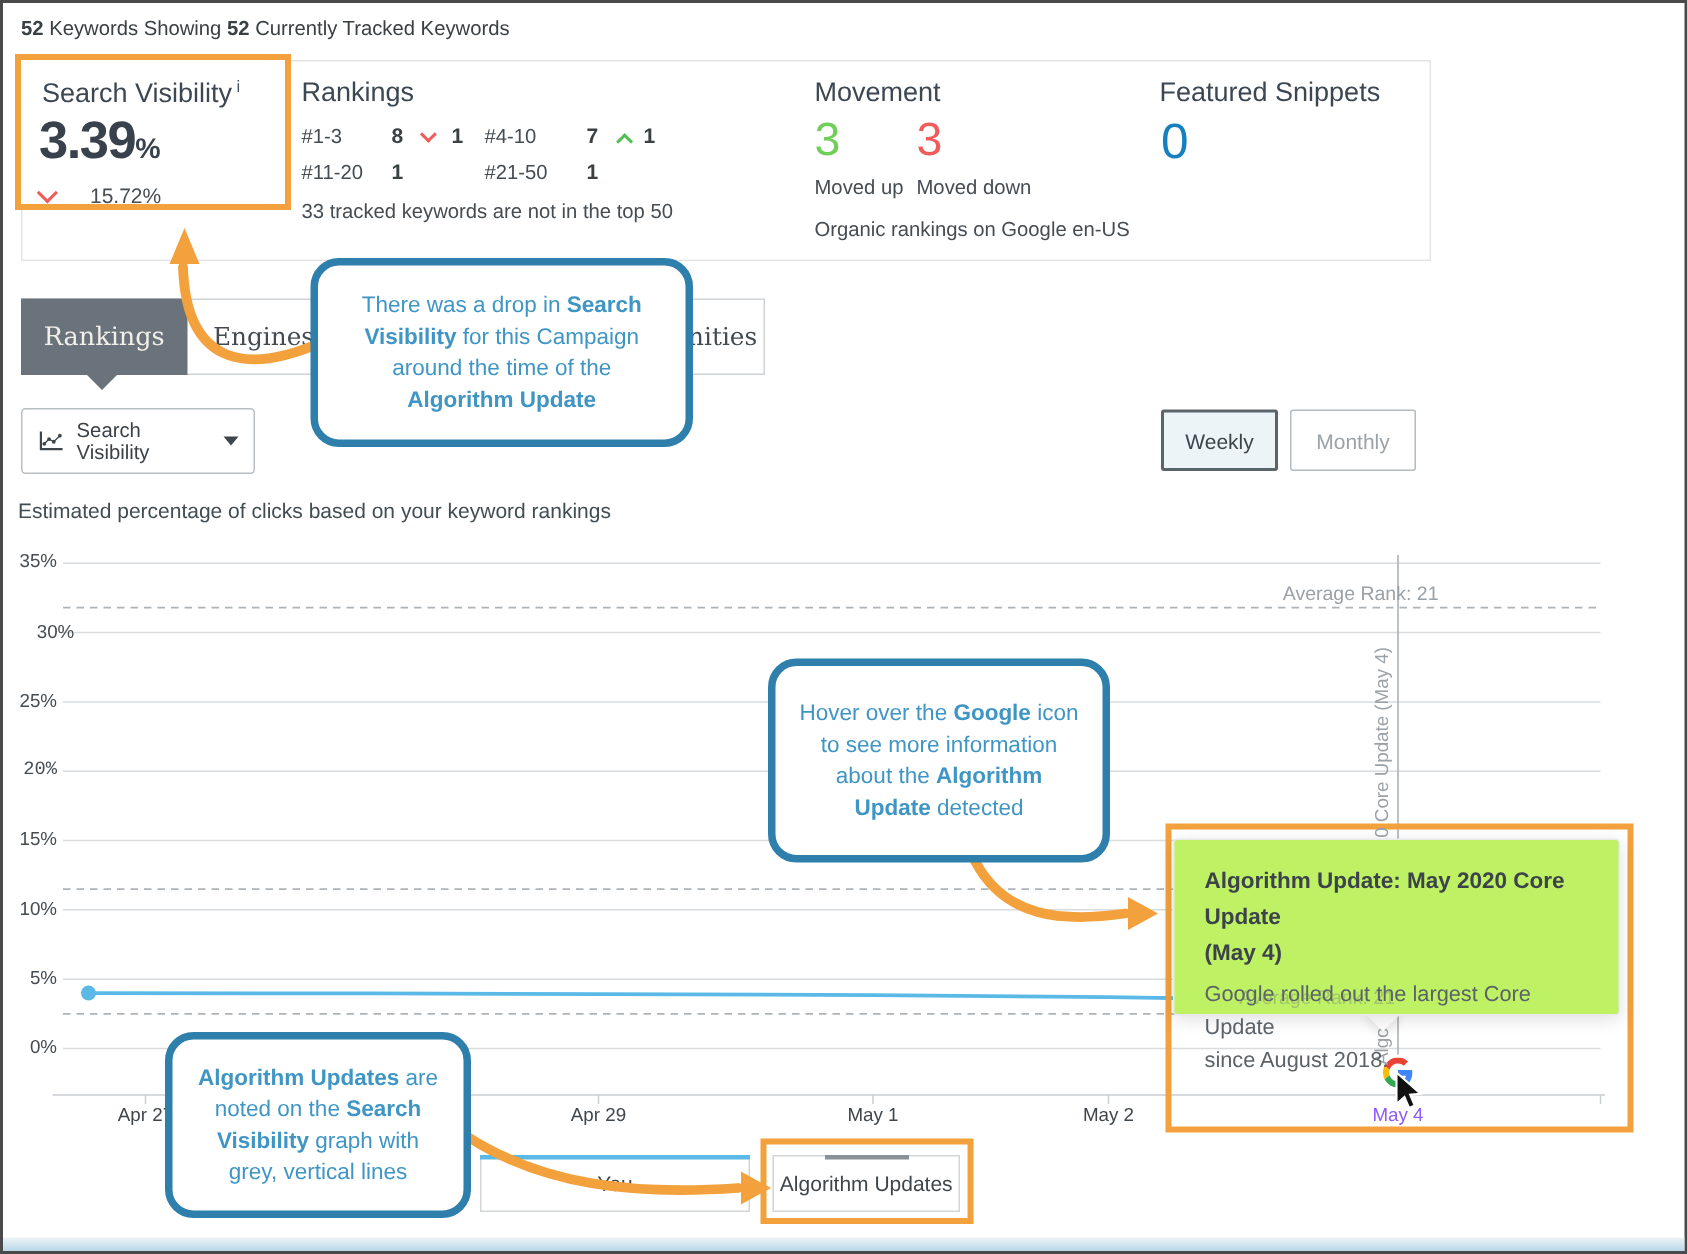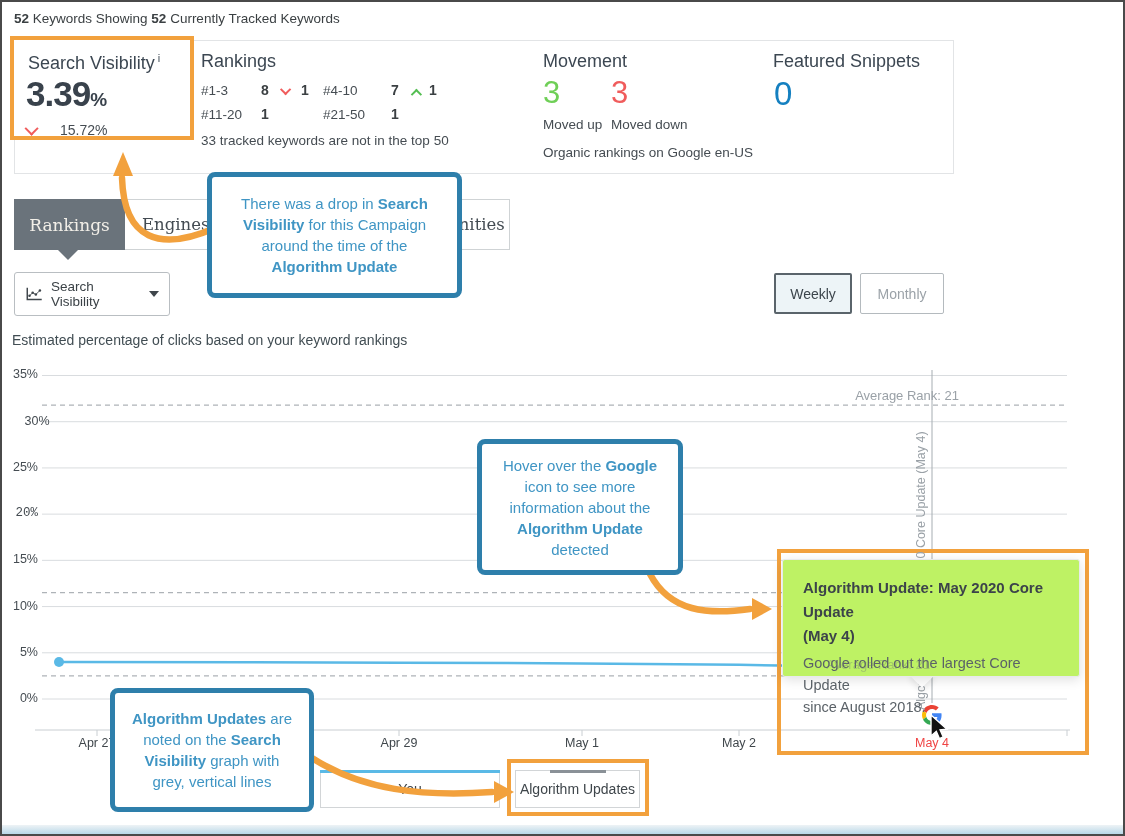--- a/index.html
+++ b/index.html
@@ -59,25 +59,25 @@
   #tooltip .body{font-size:14.5px;color:#5b6268;line-height:22px;margin-top:4px;}
   
   .legend-box{top:768px;height:38px;background:#fff;border:1px solid #d2d5d7;box-sizing:border-box;
      display:flex;align-items:center;justify-content:center;font-size:14px;color:#3f464b;z-index:5;}
   #legend-you{left:318px;width:180px;}
   #legend-algo{left:513px;width:125px;}
   .legend-topline{position:absolute;top:-1px;height:3px;}
   #legend-you .legend-topline{left:-1px;right:-1px;}
   #legend-algo .legend-topline{left:34px;width:56px;}
   
-  .callout{background:#fff;border:5px solid var(--callout);border-radius:8px;box-sizing:border-box;z-index:30;
+  .callout{background:#fff;border:5px solid var(--callout);border-radius:19px;box-sizing:border-box;z-index:30;
      display:flex;align-items:center;justify-content:center;text-align:center;
      font-size:15px;line-height:21px;color:var(--callout-text);padding:10px 14px;}
   #callout-1{left:205px;top:170px;width:255px;height:126px;}
-  #callout-2{left:475px;top:437px;width:206px;height:136px;}
+  #callout-2{left:510px;top:437px;width:228px;height:136px;}
   #callout-3{left:108px;top:686px;width:204px;height:124px;}
   
   #google-icon{left:920px;top:703px;z-index:6;}
   #cursor-icon{left:926px;top:712px;z-index:23;}
   #bottom-strip{left:0;right:0;bottom:0;height:9px;background:linear-gradient(180deg,#eef3f6,#b9d8e8);z-index:1;}
   sup.info{font-size:11px;color:#46525c;margin-left:3px;}
 </style>
 </head>
 <body>
 
@@ -181,21 +181,21 @@
       <div class="lbl" style="left: 2px; top: 504.14px; width: 34px; text-align: right; font-family: Liberation Mono, monospace;">20%</div>
       <div class="lbl" style="left: 2px; top: 457.925px; width: 34px; text-align: right;">25%</div>
       <div class="lbl" style="left: 18px; top: 411.71px; width: 34px; text-align: center;">30%</div>
       <div class="lbl" style="left: 2px; top: 365.495px; width: 34px; text-align: right;">35%</div>
       <div class="lbl" style="left: 807px; top: 386.073px; width: 150px; text-align: right; font-size: 13px; color: rgb(154, 161, 167);">Average Rank: 21</div>
       <div class="lbl faint" style="left: 728px; top: 654.893px; width: 200px; text-align: right; font-size: 13px;">Average Rank: 21</div>
       <div class="lbl" style="left: 60px; top: 734px; width: 70px; text-align: center; color: rgb(63, 70, 75);">Apr 27</div>
       <div class="lbl" style="left: 362px; top: 734px; width: 70px; text-align: center; color: rgb(63, 70, 75);">Apr 29</div>
       <div class="lbl" style="left: 545px; top: 734px; width: 70px; text-align: center; color: rgb(63, 70, 75);">May 1</div>
       <div class="lbl" style="left: 702px; top: 734px; width: 70px; text-align: center; color: rgb(63, 70, 75);">May 2</div>
-      <div class="lbl" style="left: 895px; top: 734px; width: 70px; text-align: center; color: #ef4444;">May 4</div>
+      <div class="lbl" style="left: 895px; top: 734px; width: 70px; text-align: center; color: #8b5cf6;">May 4</div>
     </div>
 
   <div class="abs" id="vert-label">Algorithm Update: May 2020 Core Update (May 4)</div>
 
   <div class="abs" id="tooltip-rect"></div>
   <div class="abs" id="legend-rect"></div>
 
   <div class="abs" id="tooltip-pointer"></div>
   <div class="abs" id="tooltip">
     <div class="title">

